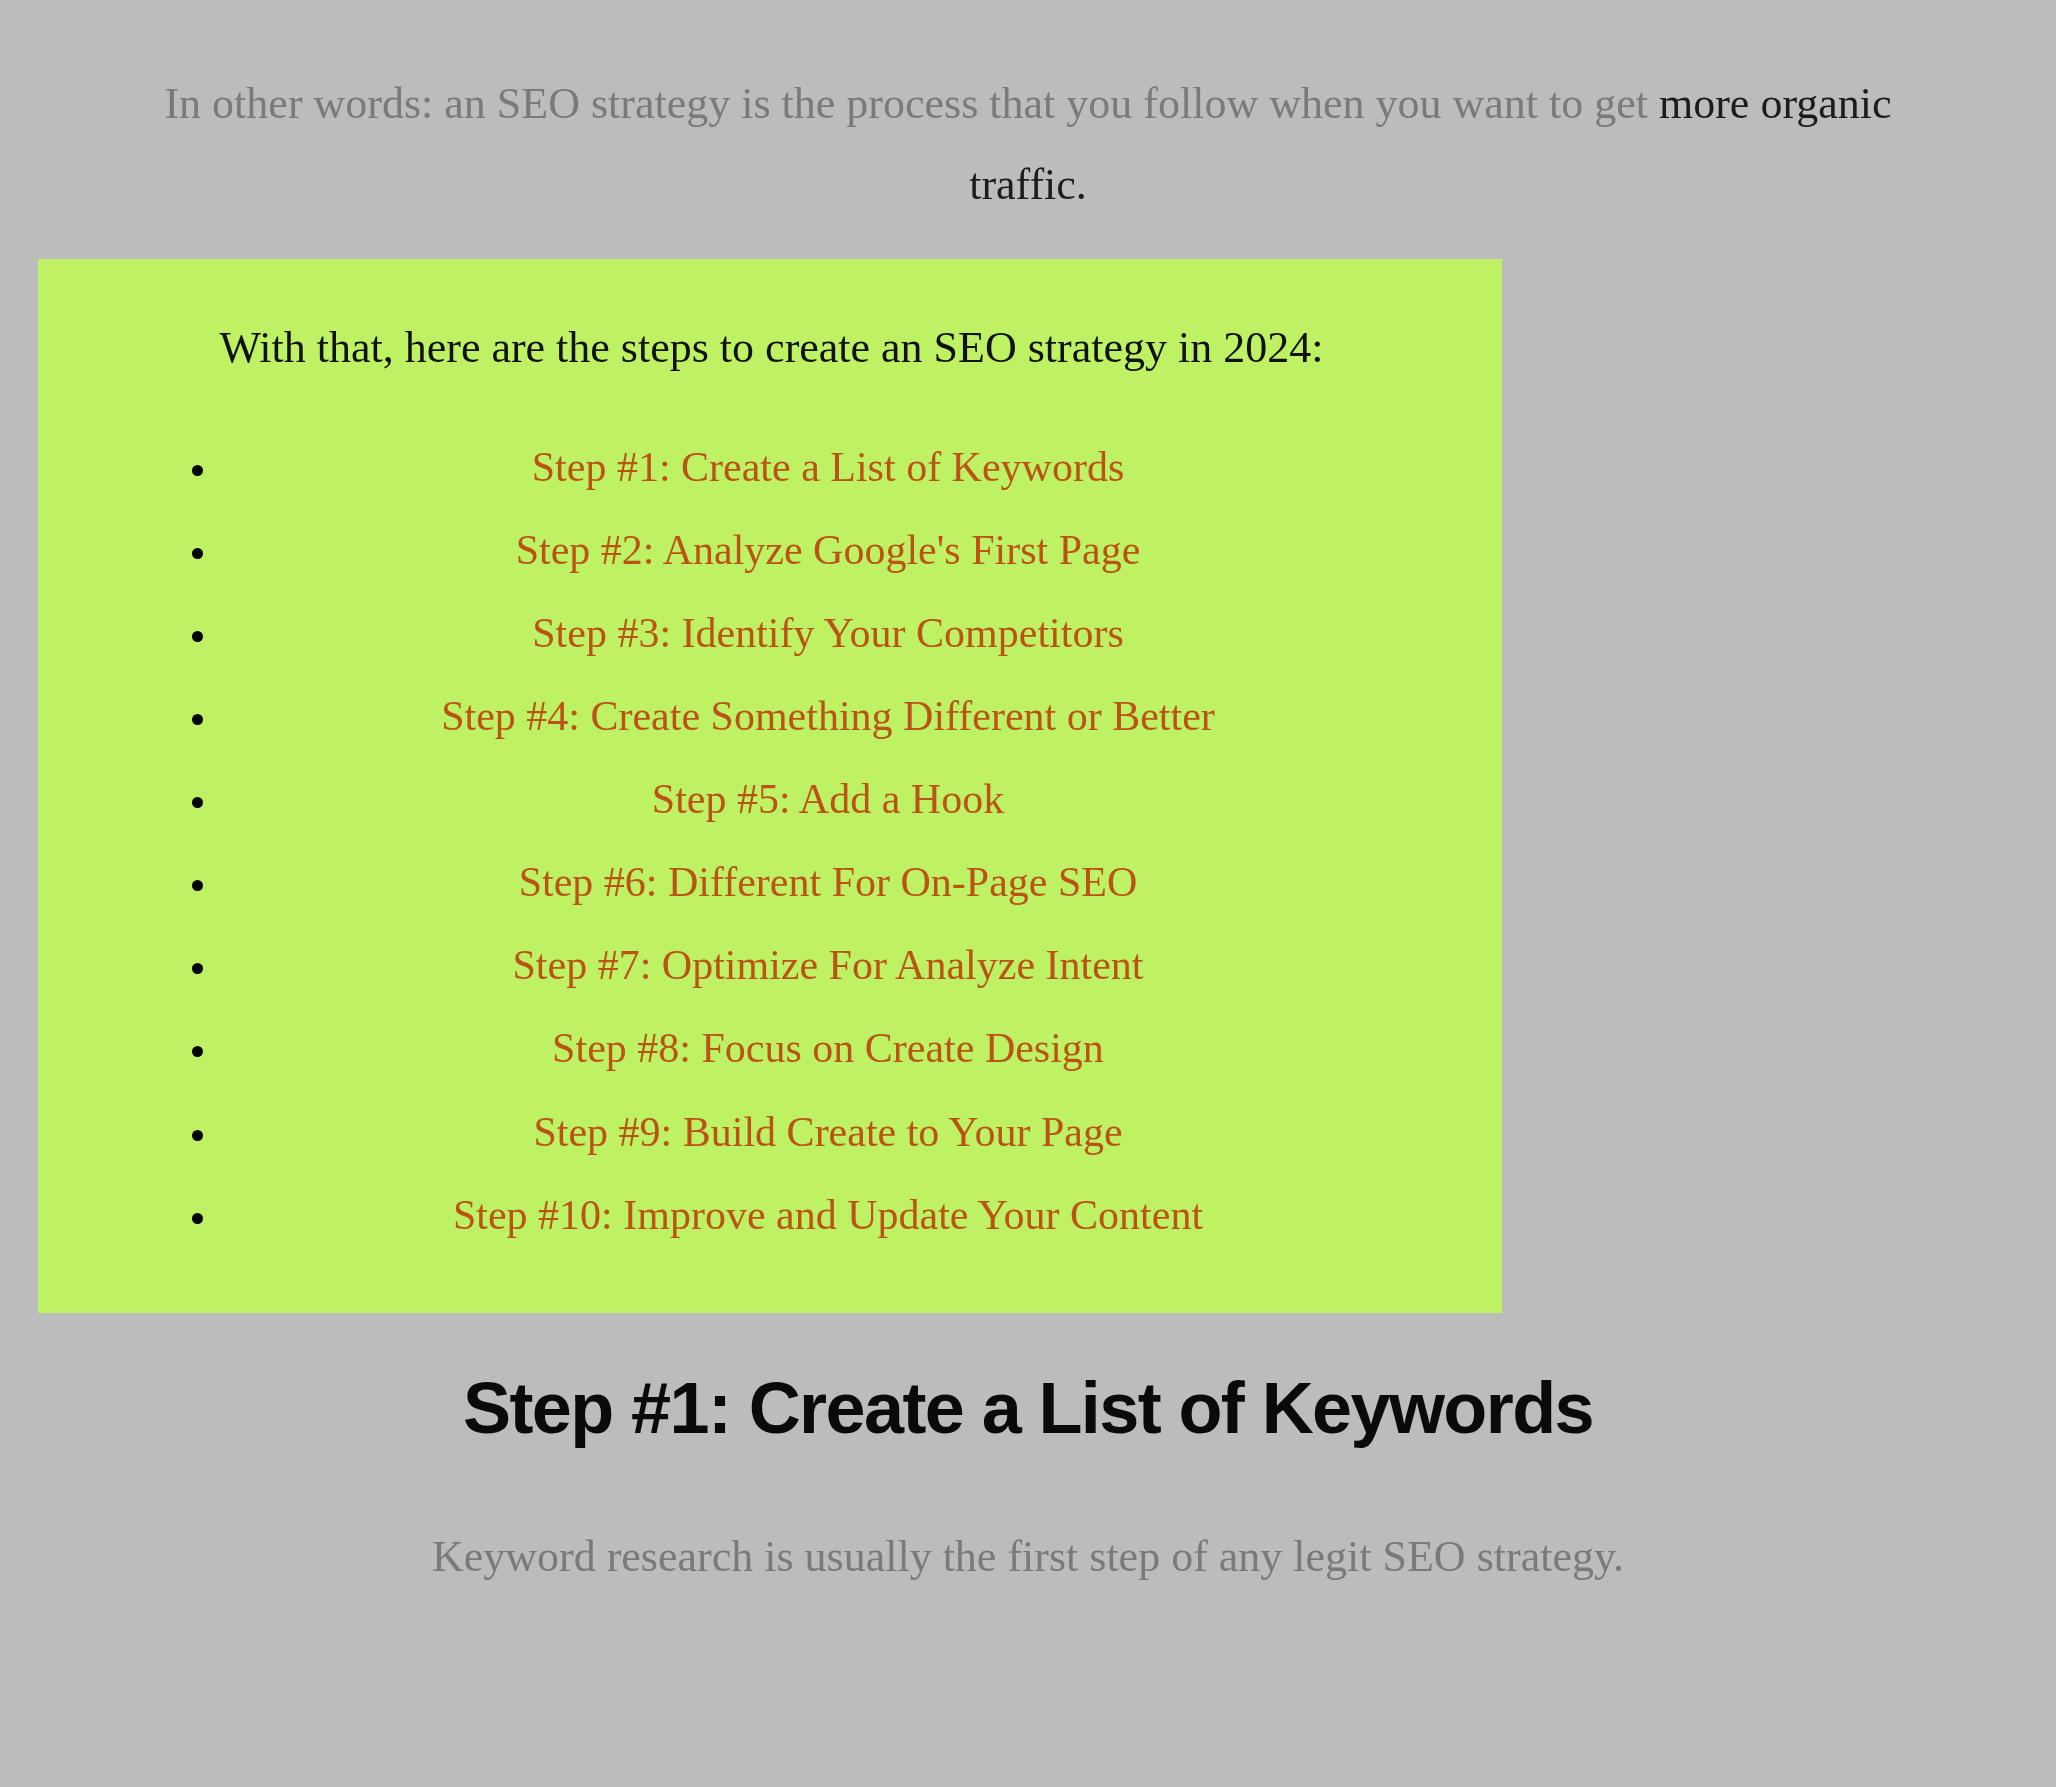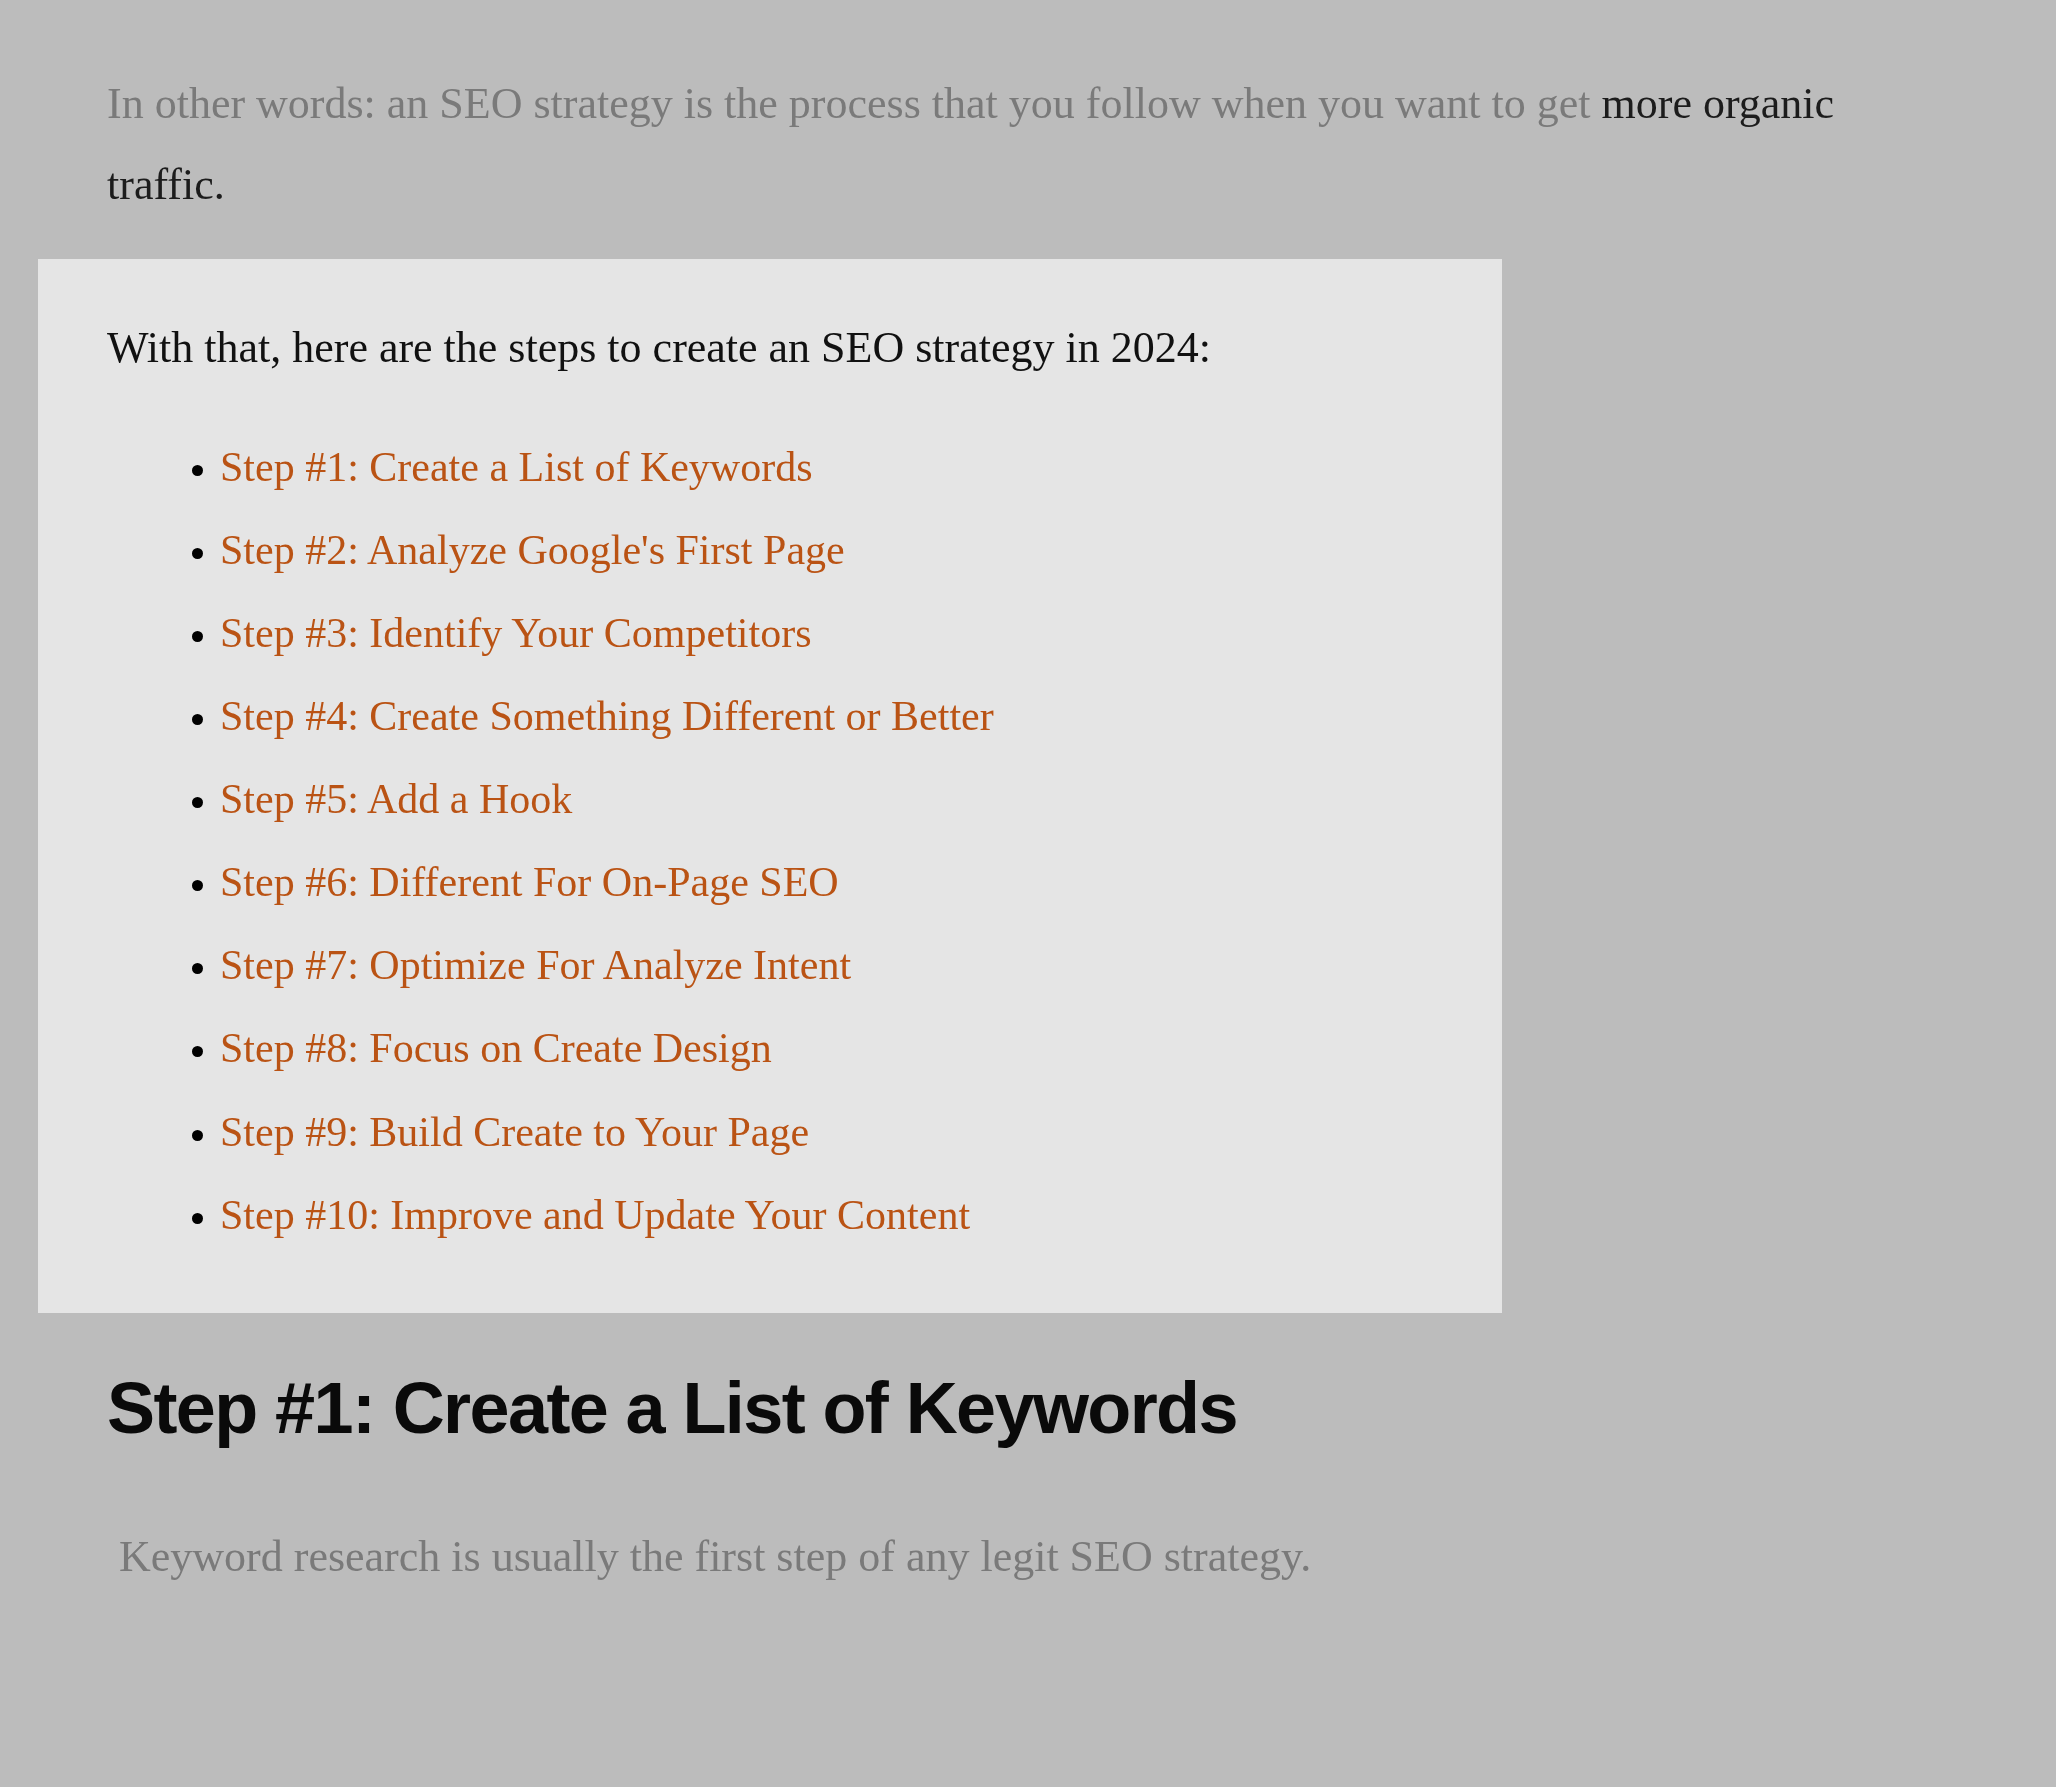--- a/index.html
+++ b/index.html
@@ -10,32 +10,33 @@
     background: #bcbcbc;
     font-family: Georgia, "Times New Roman", serif;
     color: #222;
     width: 2056px;
     min-height: 1787px;
     box-sizing: border-box;
   }
   .wrap {
     padding: 63px 107px 49px 107px;
     box-sizing: border-box;
+    text-align: center;
   }
   .body-text {
     font-size: 44px;
     line-height: 1.85;
     color: #7a7a7a;
     margin: 0 0 33px 0;
   }
   .body-text .emph {
     color: #1c1c1c;
   }
   .highlight-block {
-    background: #e5e5e5;
+    background: #bef264;
     margin-left: -69px;
     margin-right: 0;
     padding: 56px 66px 64px 69px;
     width: 1464px;
     box-sizing: border-box;
   }
   .lead {
     font-size: 44px;
     line-height: 1.5;
     color: #111;

